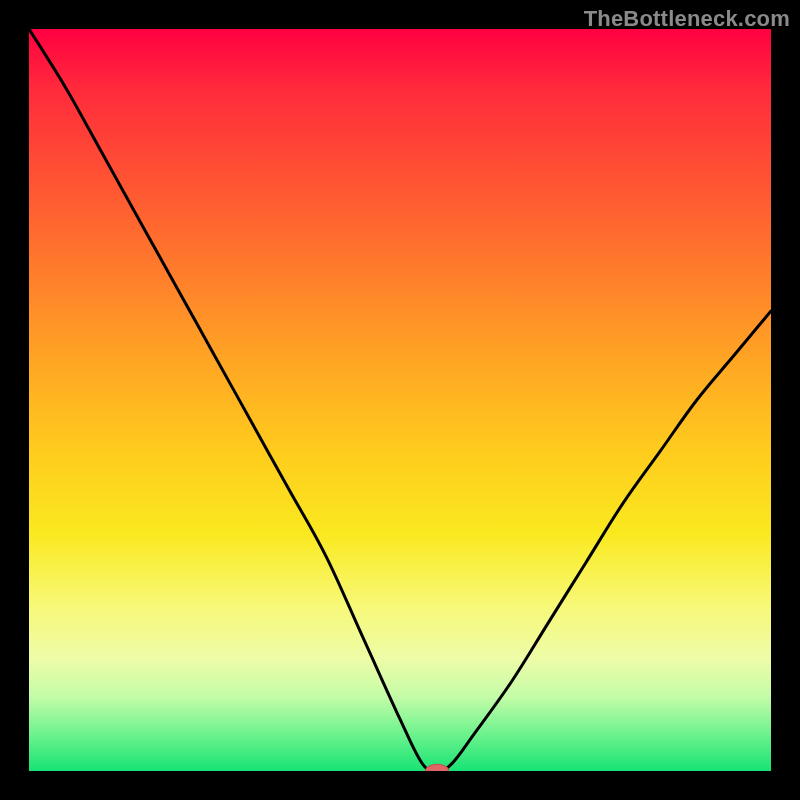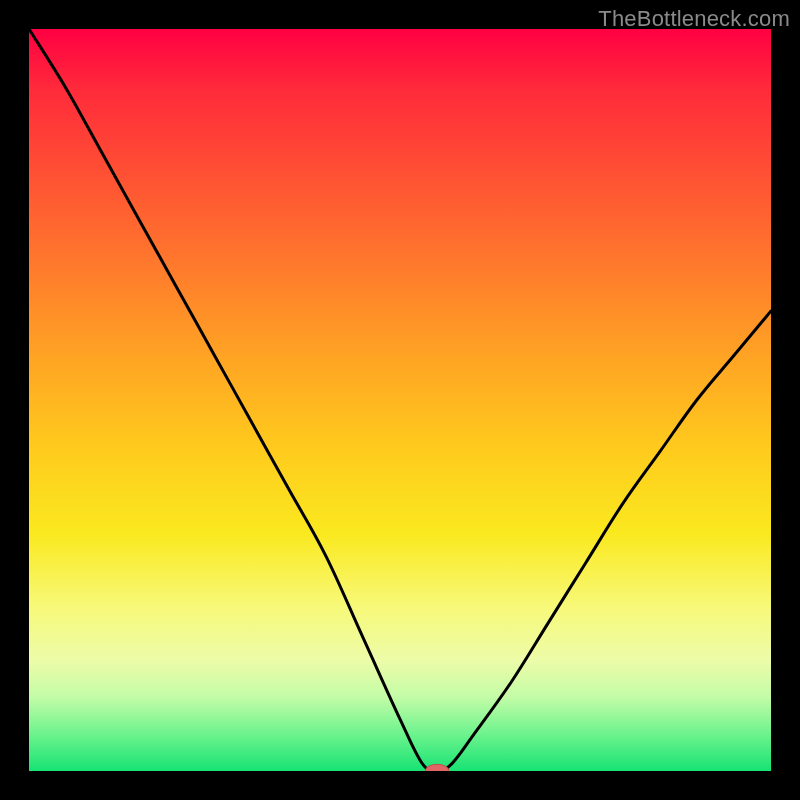--- a/index.html
+++ b/index.html
@@ -60,21 +60,21 @@
     fill: #e06666;
     stroke: #c44d4d;
     stroke-width: 1;
   }
   .watermark {
     position: absolute;
     top: 6px;
     right: 10px;
     color: #8a8a8a;
     font-size: 22px;
-    font-weight: 400;
+    font-weight: 700;
     letter-spacing: 0.2px;
     user-select: none;
   }
 </style>
 </head>
 <body>
 
 <div class="frame">
 
   <div class="plot-area">

